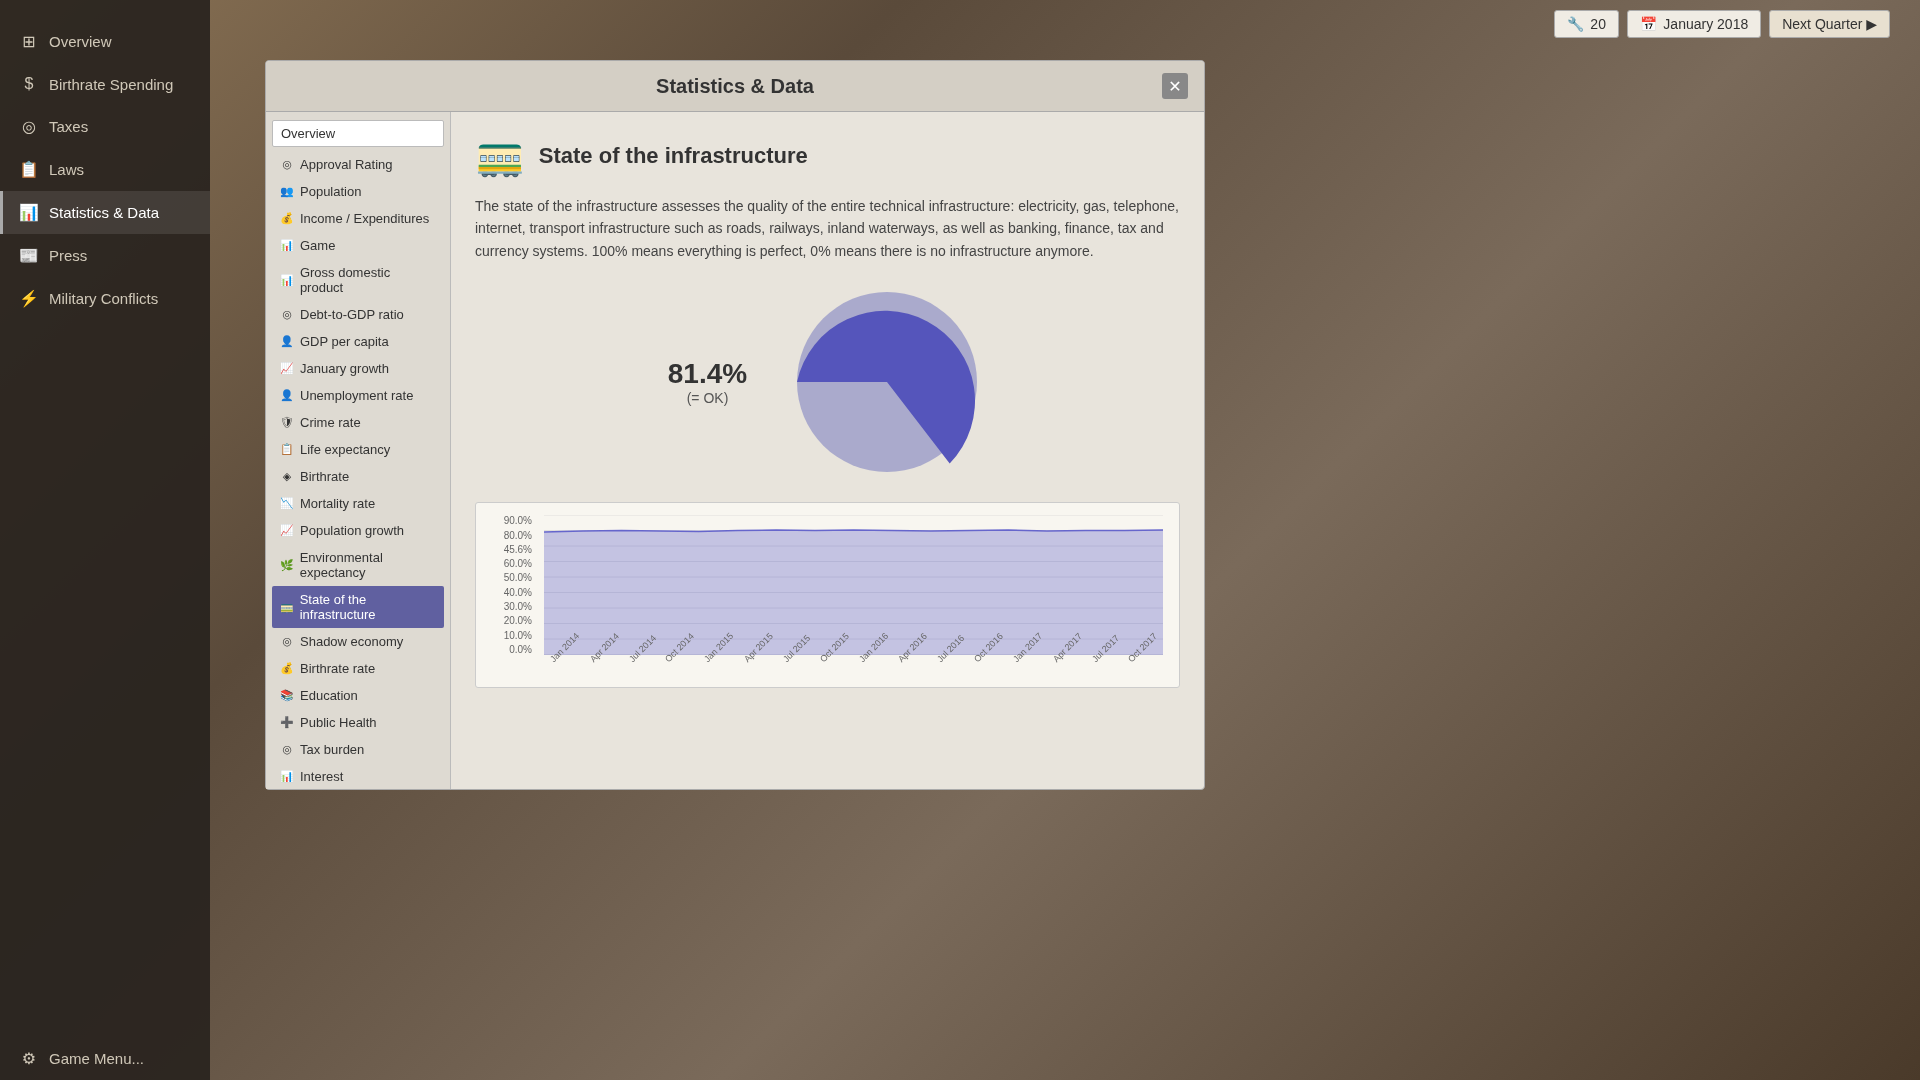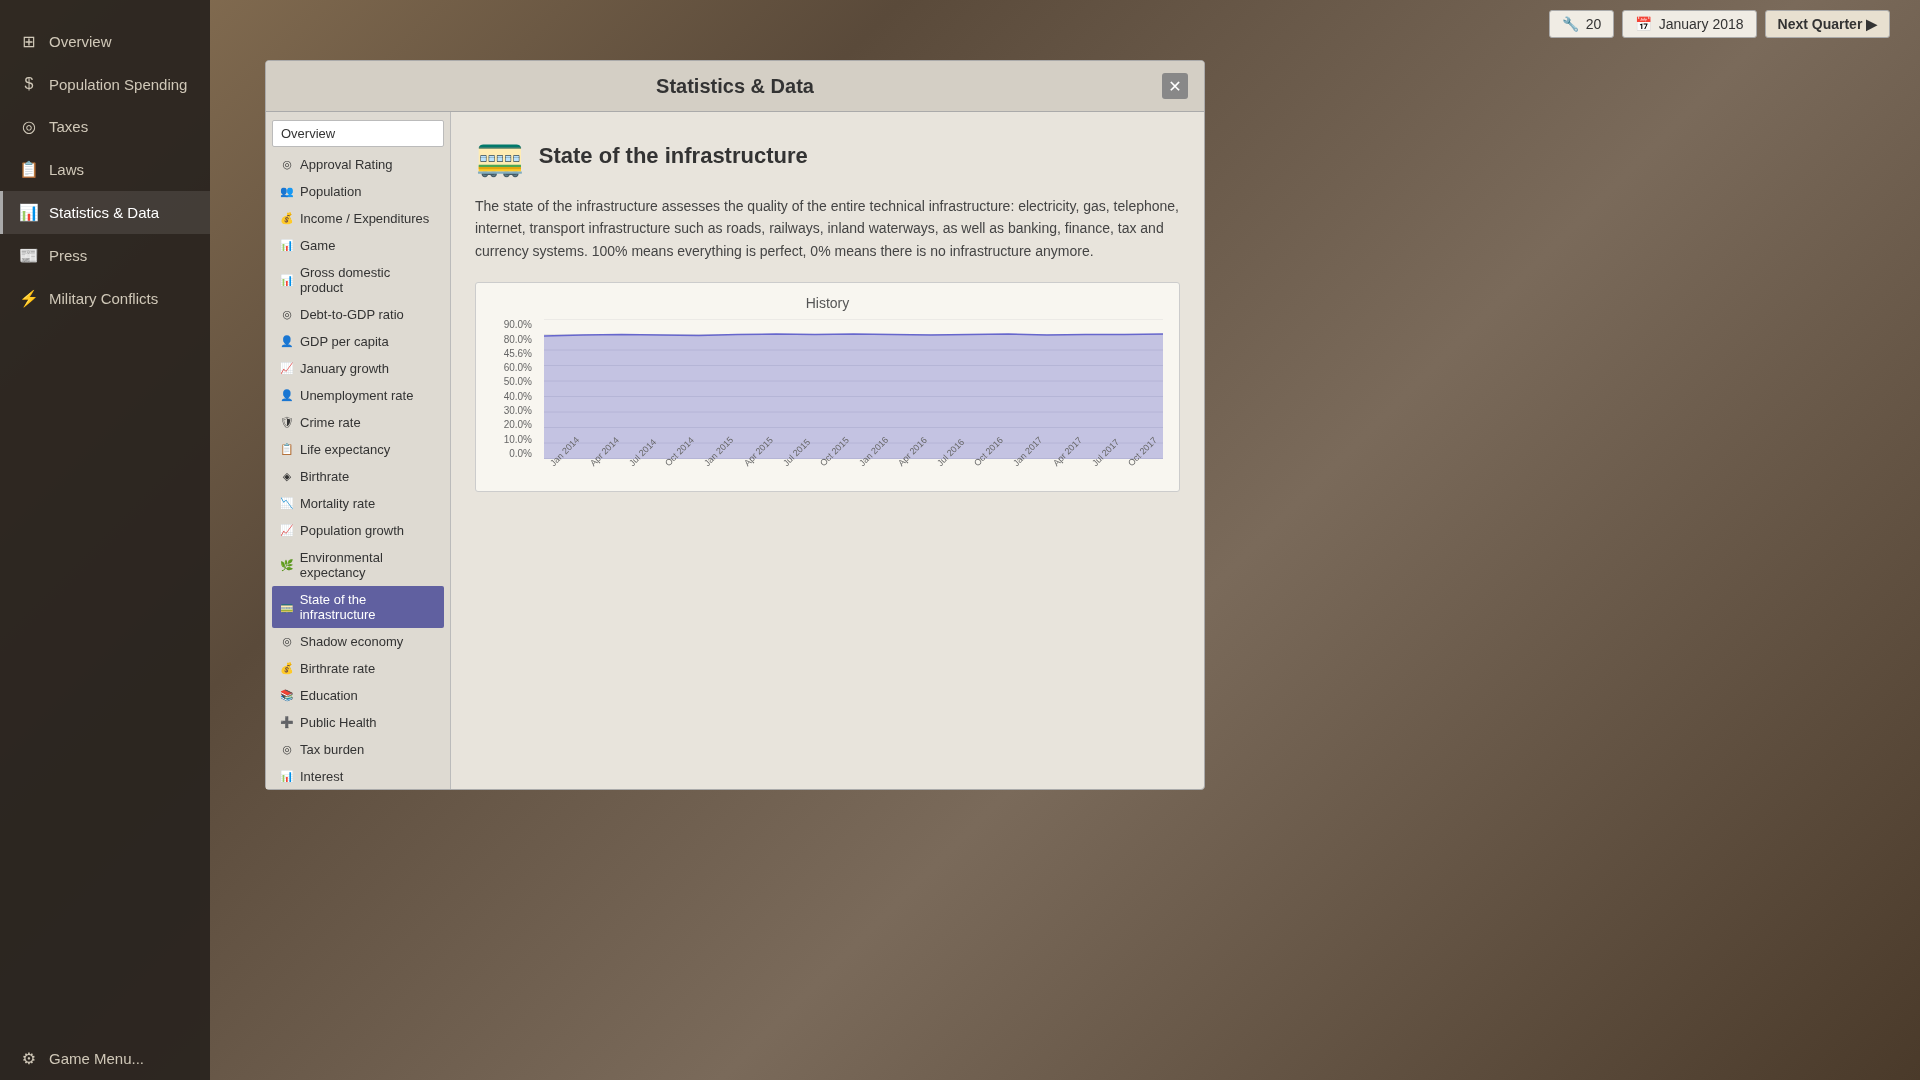--- a/index.html
+++ b/index.html
@@ -37,21 +37,21 @@
       padding: 5px 12px;
       font-size: 14px;
       display: flex;
       align-items: center;
       gap: 6px;
       color: #333;
     }
     .top-bar-item.next-quarter {
       background: #e8e0d0;
       cursor: pointer;
-      font-weight: 700;
+      font-weight: 400;
     }
 
     
     .sidebar {
       position: absolute;
       left: 0;
       top: 0;
       width: 210px;
       height: 1080px;
       background: rgba(40, 35, 30, 0.92);
@@ -257,21 +257,21 @@
   </button>
 </div>
 
 <div class="sidebar">
   <div class="sidebar-item">
     <span class="sidebar-icon">⊞</span>
     <span>Overview</span>
   </div>
   <div class="sidebar-item">
     <span class="sidebar-icon">$</span>
-    <span>Population Spending</span>
+    <span>Birthrate Spending</span>
   </div>
   <div class="sidebar-item">
     <span class="sidebar-icon">◎</span>
     <span>Taxes</span>
   </div>
   <div class="sidebar-item">
     <span class="sidebar-icon">📋</span>
     <span>Laws</span>
   </div>
   <div class="sidebar-item active">
@@ -395,23 +395,35 @@
 
     </div>
 
     <div class="content-panel">
       <div class="content-header">
         <div class="content-icon">🚃</div>
         <div class="content-title">State of the infrastructure</div>
       </div>
       <div class="content-desc">The state of the infrastructure assesses the quality of the entire technical infrastructure: electricity, gas, telephone, internet, transport infrastructure such as roads, railways, inland waterways, as well as banking, finance, tax and currency systems. 100% means everything is perfect, 0% means there is no infrastructure anymore.</div>
 
+      <div class="chart-area">
+        <div>
+          <div class="pie-label">81.4%</div>
+          <div class="pie-sublabel">(= OK)</div>
+        </div>
+        <svg class="pie-svg" viewBox="0 0 200 200">
+
+          <circle cx="100" cy="100" r="90" fill="#aaaacc"></circle>
+
+          <path d="M100,100 L100,10 A90,90 0 1,1 18.6,162.7 Z" fill="#5555bb" transform="rotate(-90, 100, 100)"></path>
+
+        </svg>
+      </div>
 
       <div class="history-box">
-        <div class="history-title">History</div>
         <div style="display:flex; gap:8px;">
 
           <div style="width:44px; display:flex; flex-direction:column; justify-content:space-between; font-size:10px; color:#666; text-align:right; padding-right:4px; height:160px; padding-bottom:20px;">
             <span>90.0%</span>
             <span>80.0%</span>
             <span>45.6%</span>
             <span>60.0%</span>
             <span>50.0%</span>
             <span>40.0%</span>
             <span>30.0%</span>

